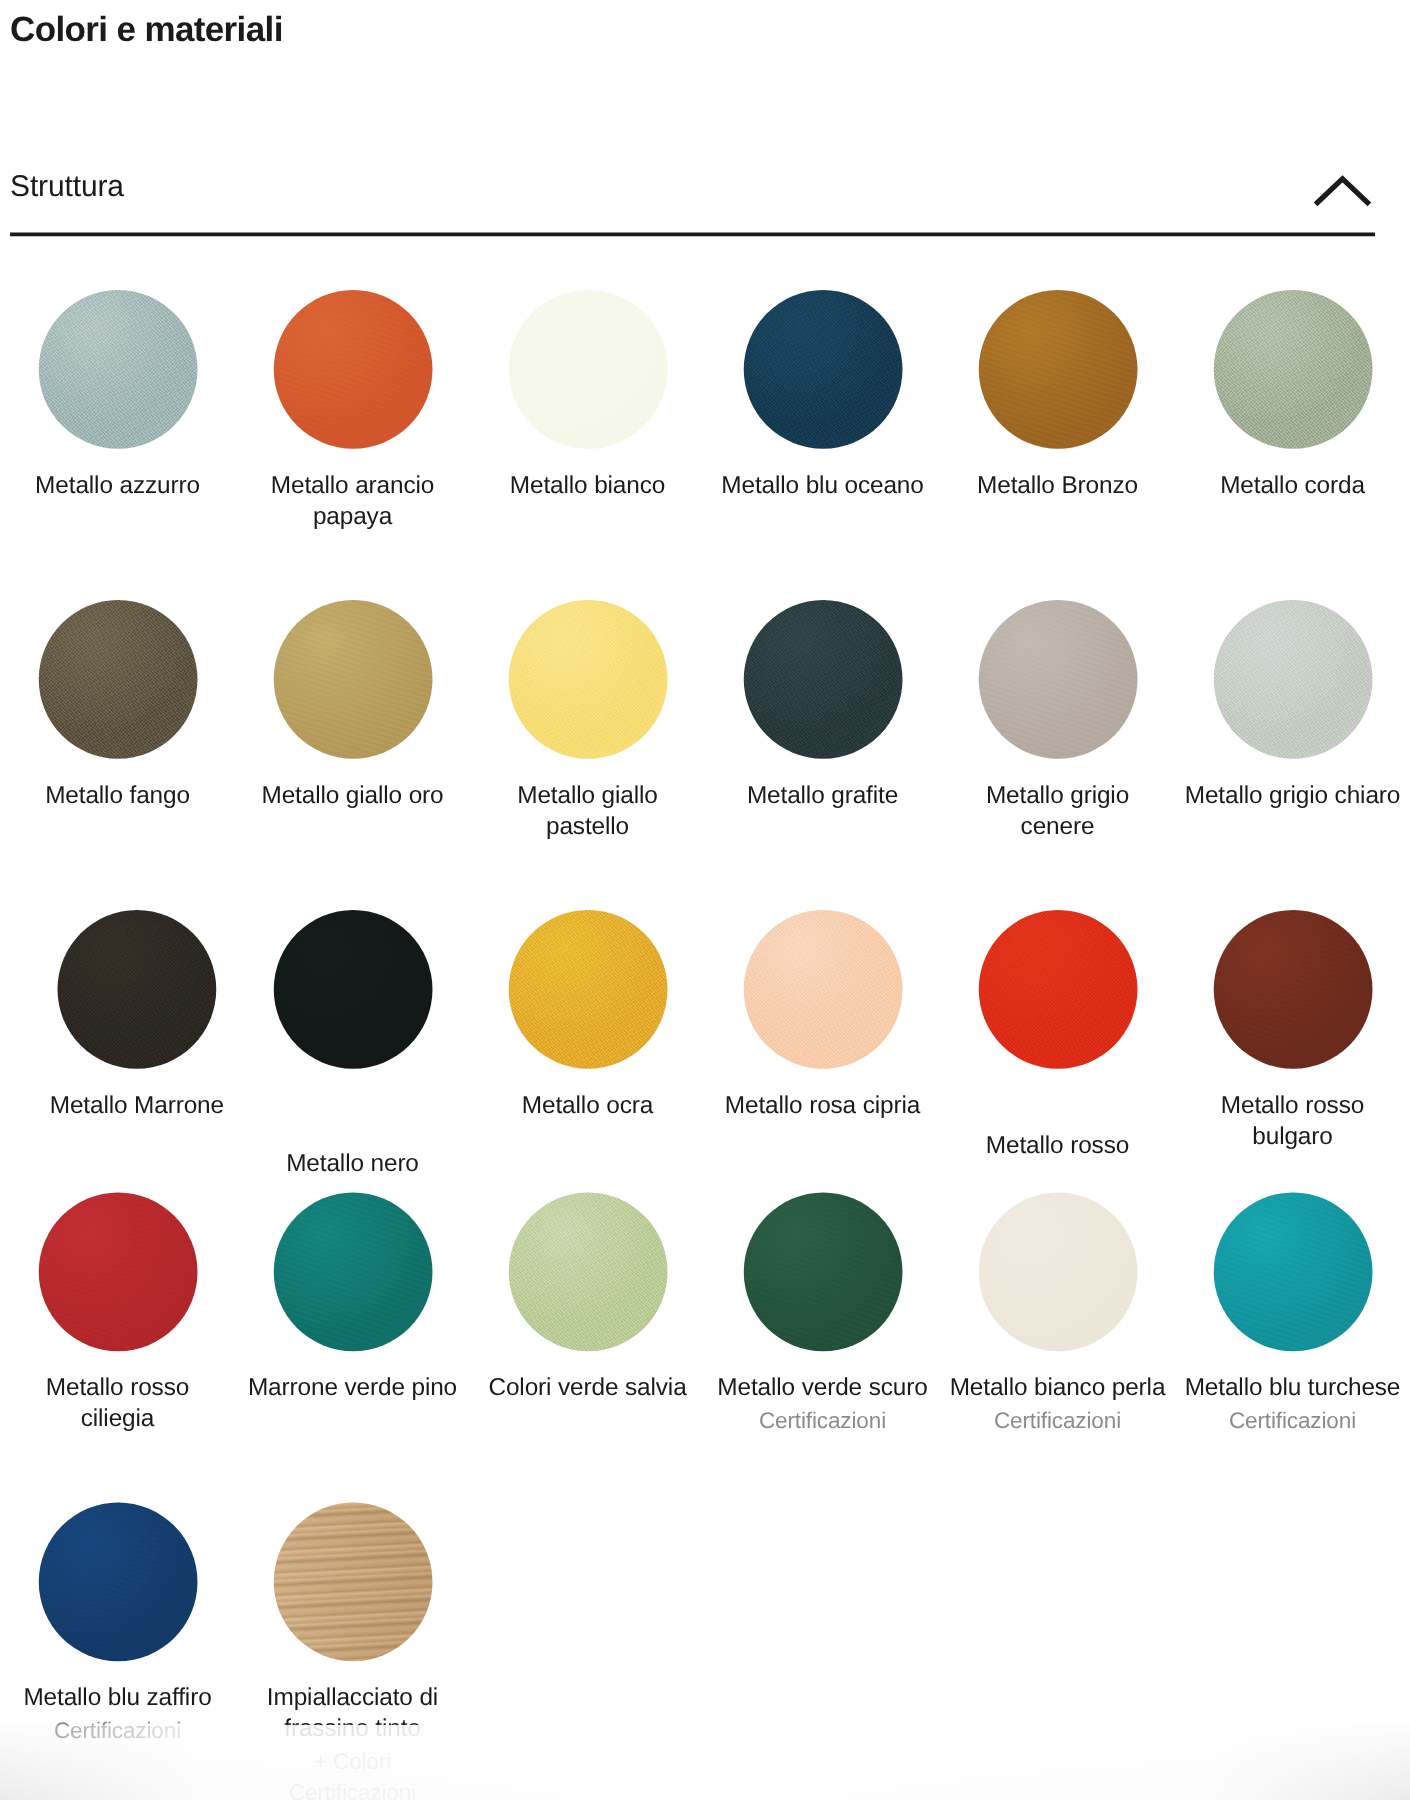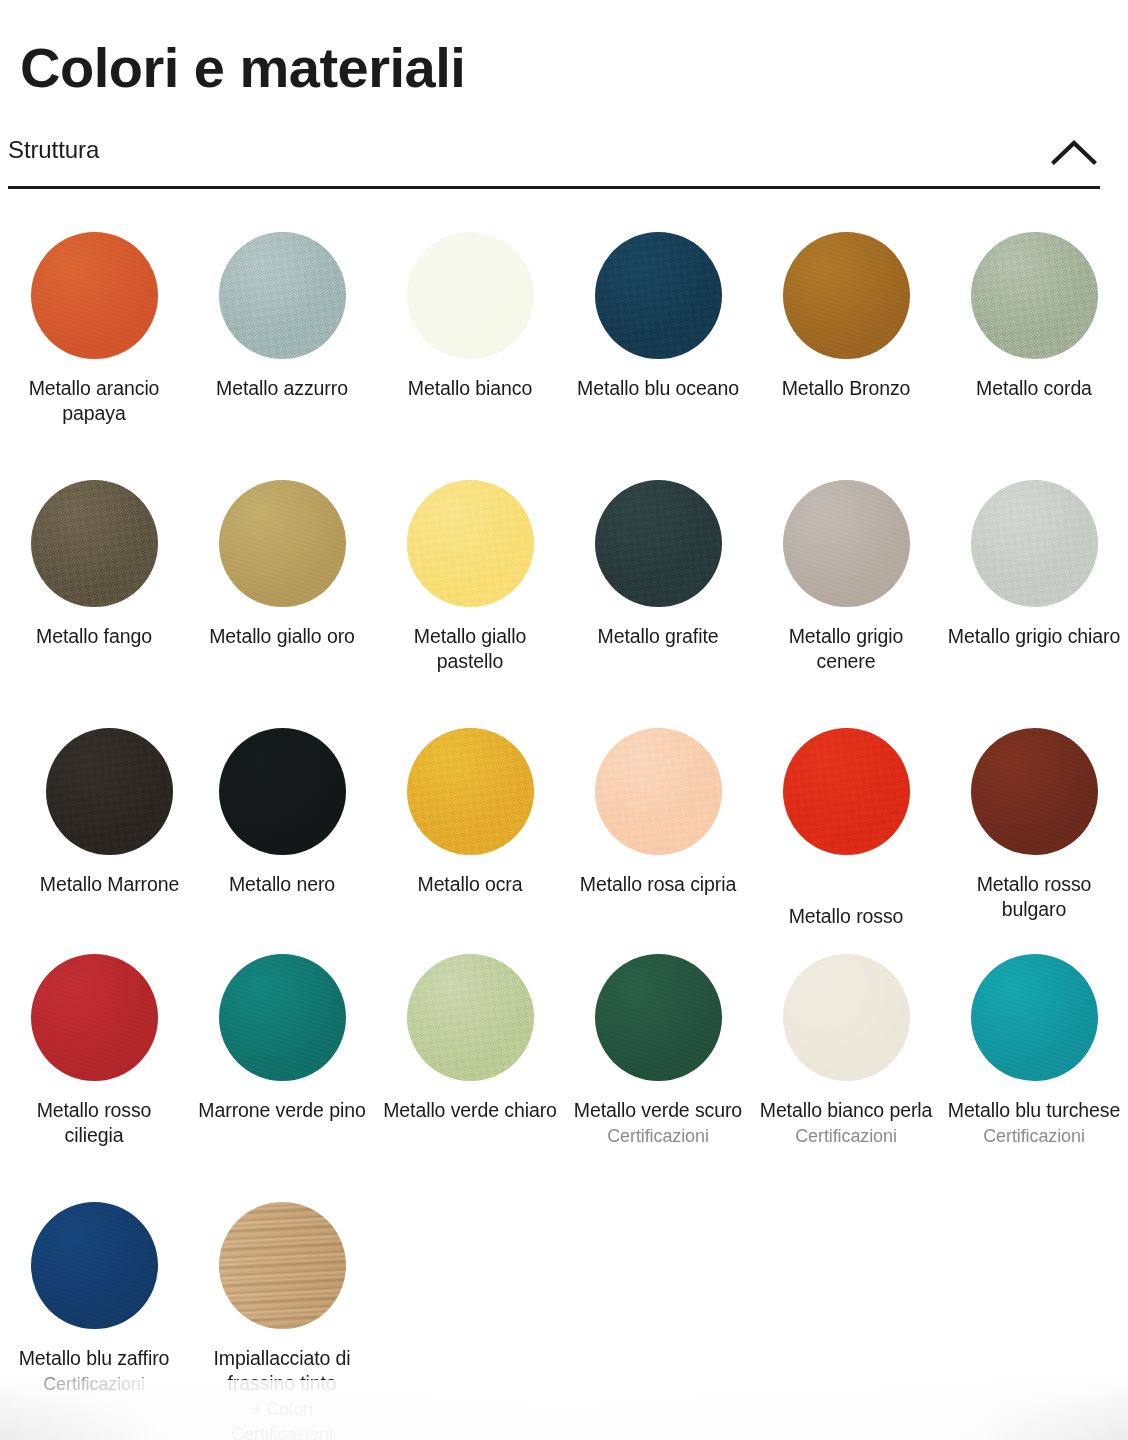--- a/index.html
+++ b/index.html
@@ -17,28 +17,27 @@
     position: relative;
     width: 1128px;
     height: 1440px;
     background: #ffffff;
     overflow: hidden;
   }
 
   
   .page-title {
     position: absolute;
-    left: 20px;
+    left: 8px;
     top: 6px;
-    font-size: 56px;
+    font-size: 28px;
     font-weight: 700;
     letter-spacing: -0.5px;
     color: #1b1b1b;
     line-height: 1.25;
-    margin-top: 27px;
   }
 
   
   .section-header {
     position: absolute;
     left: 8px;
     top: 133px;
     width: 1092px;
     height: 56px;
     display: flex;
@@ -198,26 +197,26 @@
     <span class="section-title">Struttura</span>
     <span class="chevron">
       <svg viewBox="0 0 52 34" width="52" height="34" aria-hidden="true">
         <polyline points="6,27 26,8 46,27" fill="none" stroke="#1b1b1b" stroke-width="4.2" stroke-linecap="square" stroke-linejoin="miter"></polyline>
       </svg>
     </span>
   </div>
 
   <div class="swatch-grid row-h1" id="swatch-grid">
       <div class="swatch-cell">
+        <div class="swatch-disc grain" style="background: rgb(158, 181, 179);"></div>
+        <div class="swatch-label">Metallo azzurro</div>
+      </div>
+      <div class="swatch-cell">
         <div class="swatch-disc smooth" style="background: rgb(210, 85, 43);"></div>
         <div class="swatch-label">Metallo arancio papaya</div>
-      </div>
-      <div class="swatch-cell">
-        <div class="swatch-disc grain" style="background: rgb(158, 181, 179);"></div>
-        <div class="swatch-label">Metallo azzurro</div>
       </div>
       <div class="swatch-cell">
         <div class="swatch-disc smooth" style="background: rgb(246, 248, 234);"></div>
         <div class="swatch-label">Metallo bianco</div>
       </div>
       <div class="swatch-cell">
         <div class="swatch-disc grain" style="background: rgb(21, 57, 79);"></div>
         <div class="swatch-label">Metallo blu oceano</div>
       </div>
       <div class="swatch-cell">
@@ -249,21 +248,21 @@
         <div class="swatch-label">Metallo grigio cenere</div>
       </div>
       <div class="swatch-cell">
         <div class="swatch-disc grain" style="background: rgb(195, 203, 194);"></div>
         <div class="swatch-label">Metallo grigio chiaro</div>
       </div>
       <div class="swatch-cell" style="height: 226px; padding-left: 31px;">
         <div class="swatch-disc grain" style="background: rgb(42, 38, 32);"></div>
         <div class="swatch-label">Metallo Marrone</div>
       </div>
-      <div class="swatch-cell" style="height: 226px;">
+      <div class="swatch-cell" style="height: 226px; justify-content: space-between;">
         <div class="swatch-disc smooth" style="background: rgb(17, 24, 23);"></div>
         <div class="swatch-label">Metallo nero</div>
       </div>
       <div class="swatch-cell" style="height: 226px;">
         <div class="swatch-disc grain" style="background: rgb(227, 169, 43);"></div>
         <div class="swatch-label">Metallo ocra</div>
       </div>
       <div class="swatch-cell" style="height: 226px;">
         <div class="swatch-disc grain" style="background: rgb(248, 203, 169);"></div>
         <div class="swatch-label">Metallo rosa cipria</div>
@@ -279,21 +278,21 @@
       <div class="swatch-cell" style="height: 248px;">
         <div class="swatch-disc smooth" style="background: rgb(178, 38, 42);"></div>
         <div class="swatch-label">Metallo rosso ciliegia</div>
       </div>
       <div class="swatch-cell" style="height: 248px;">
         <div class="swatch-disc smooth" style="background: rgb(16, 112, 105);"></div>
         <div class="swatch-label">Marrone verde pino</div>
       </div>
       <div class="swatch-cell" style="height: 248px;">
         <div class="swatch-disc grain" style="background: rgb(186, 203, 150);"></div>
-        <div class="swatch-label">Metallo verde chiaro</div>
+        <div class="swatch-label">Colori verde salvia</div>
       </div>
       <div class="swatch-cell" style="height: 248px;">
         <div class="swatch-disc smooth" style="background: rgb(35, 80, 58);"></div>
         <div class="swatch-label">Metallo verde scuro</div>
         <div class="swatch-sub">Certificazioni</div>
       </div>
       <div class="swatch-cell" style="height: 248px;">
         <div class="swatch-disc smooth" style="background: rgb(237, 231, 217);"></div>
         <div class="swatch-label">Metallo bianco perla</div>
         <div class="swatch-sub">Certificazioni</div>

